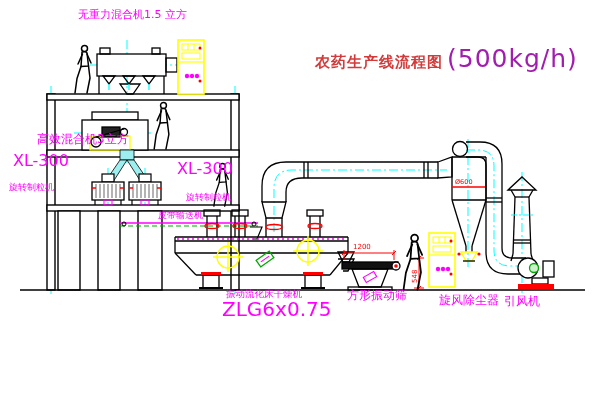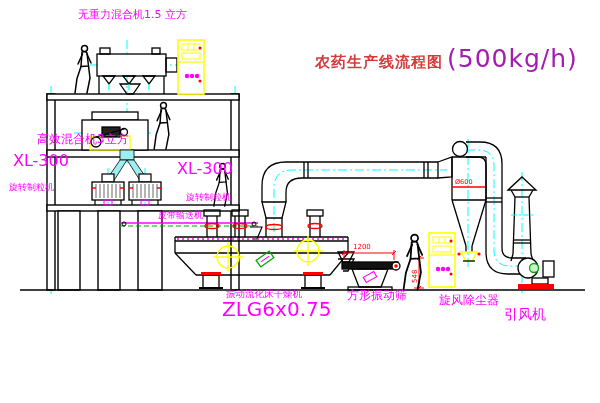--- a/index.html
+++ b/index.html
@@ -299,19 +299,19 @@
 
 <div class="lbl mag" style="left:158px;top:211px;font-size:9px;">皮带输送机</div>
 
 <div class="lbl mag" style="left:226px;top:289px;font-size:9.5px;text-align:center;">振动流化床干燥机</div>
 <div class="lbl mag" style="left:222px;top:299px;font-size:20px;">ZLG6x0.75</div>
 
 <div class="lbl mag" style="left:347px;top:289px;font-size:12px;">方形振动筛</div>
 
 <div class="lbl mag" style="left:439px;top:294px;font-size:12px;">旋风除尘器</div>
 
-<div class="lbl mag" style="left:504px;top:295px;font-size:14px;margin-top:12px;">引风机</div>
+<div class="lbl mag" style="left:504px;top:295px;font-size:12px;">引风机</div>
 
 <div class="lbl red" style="left:353px;top:244px;font-size:7px;">1200</div>
 <div class="lbl red dim-v" style="left:412px;top:283px;font-size:7px;">548</div>
 <div class="lbl red" style="left:455px;top:179px;font-size:6.5px;">Ø600</div>
 
 </div>
 
 </body></html>

